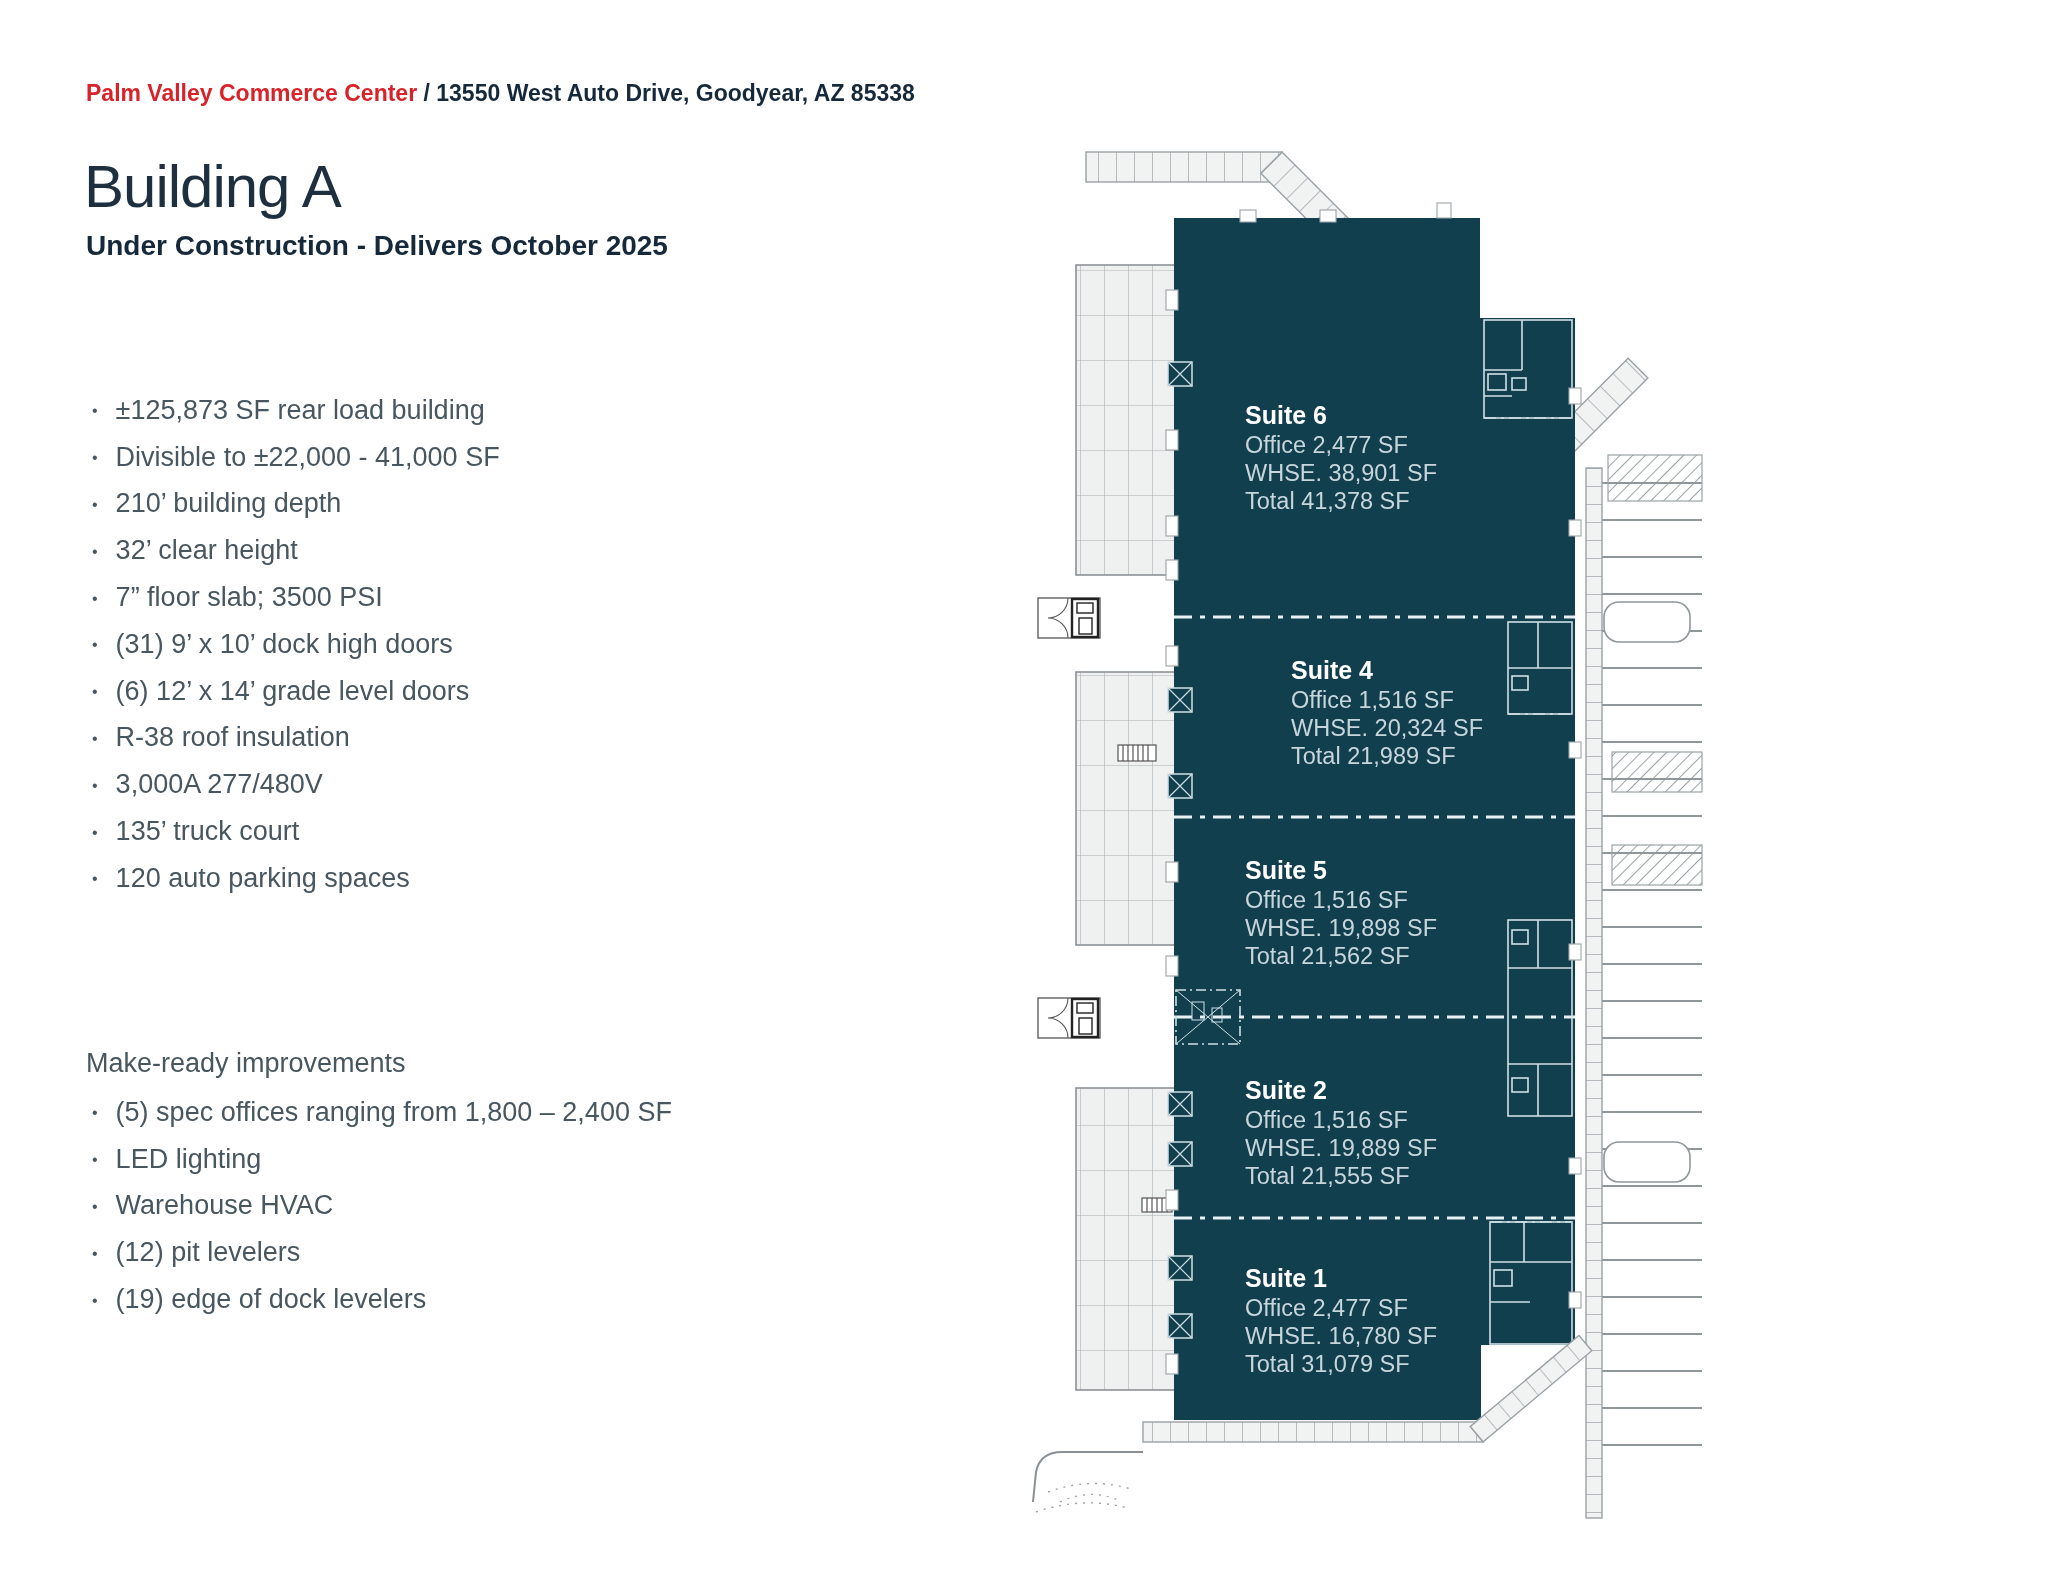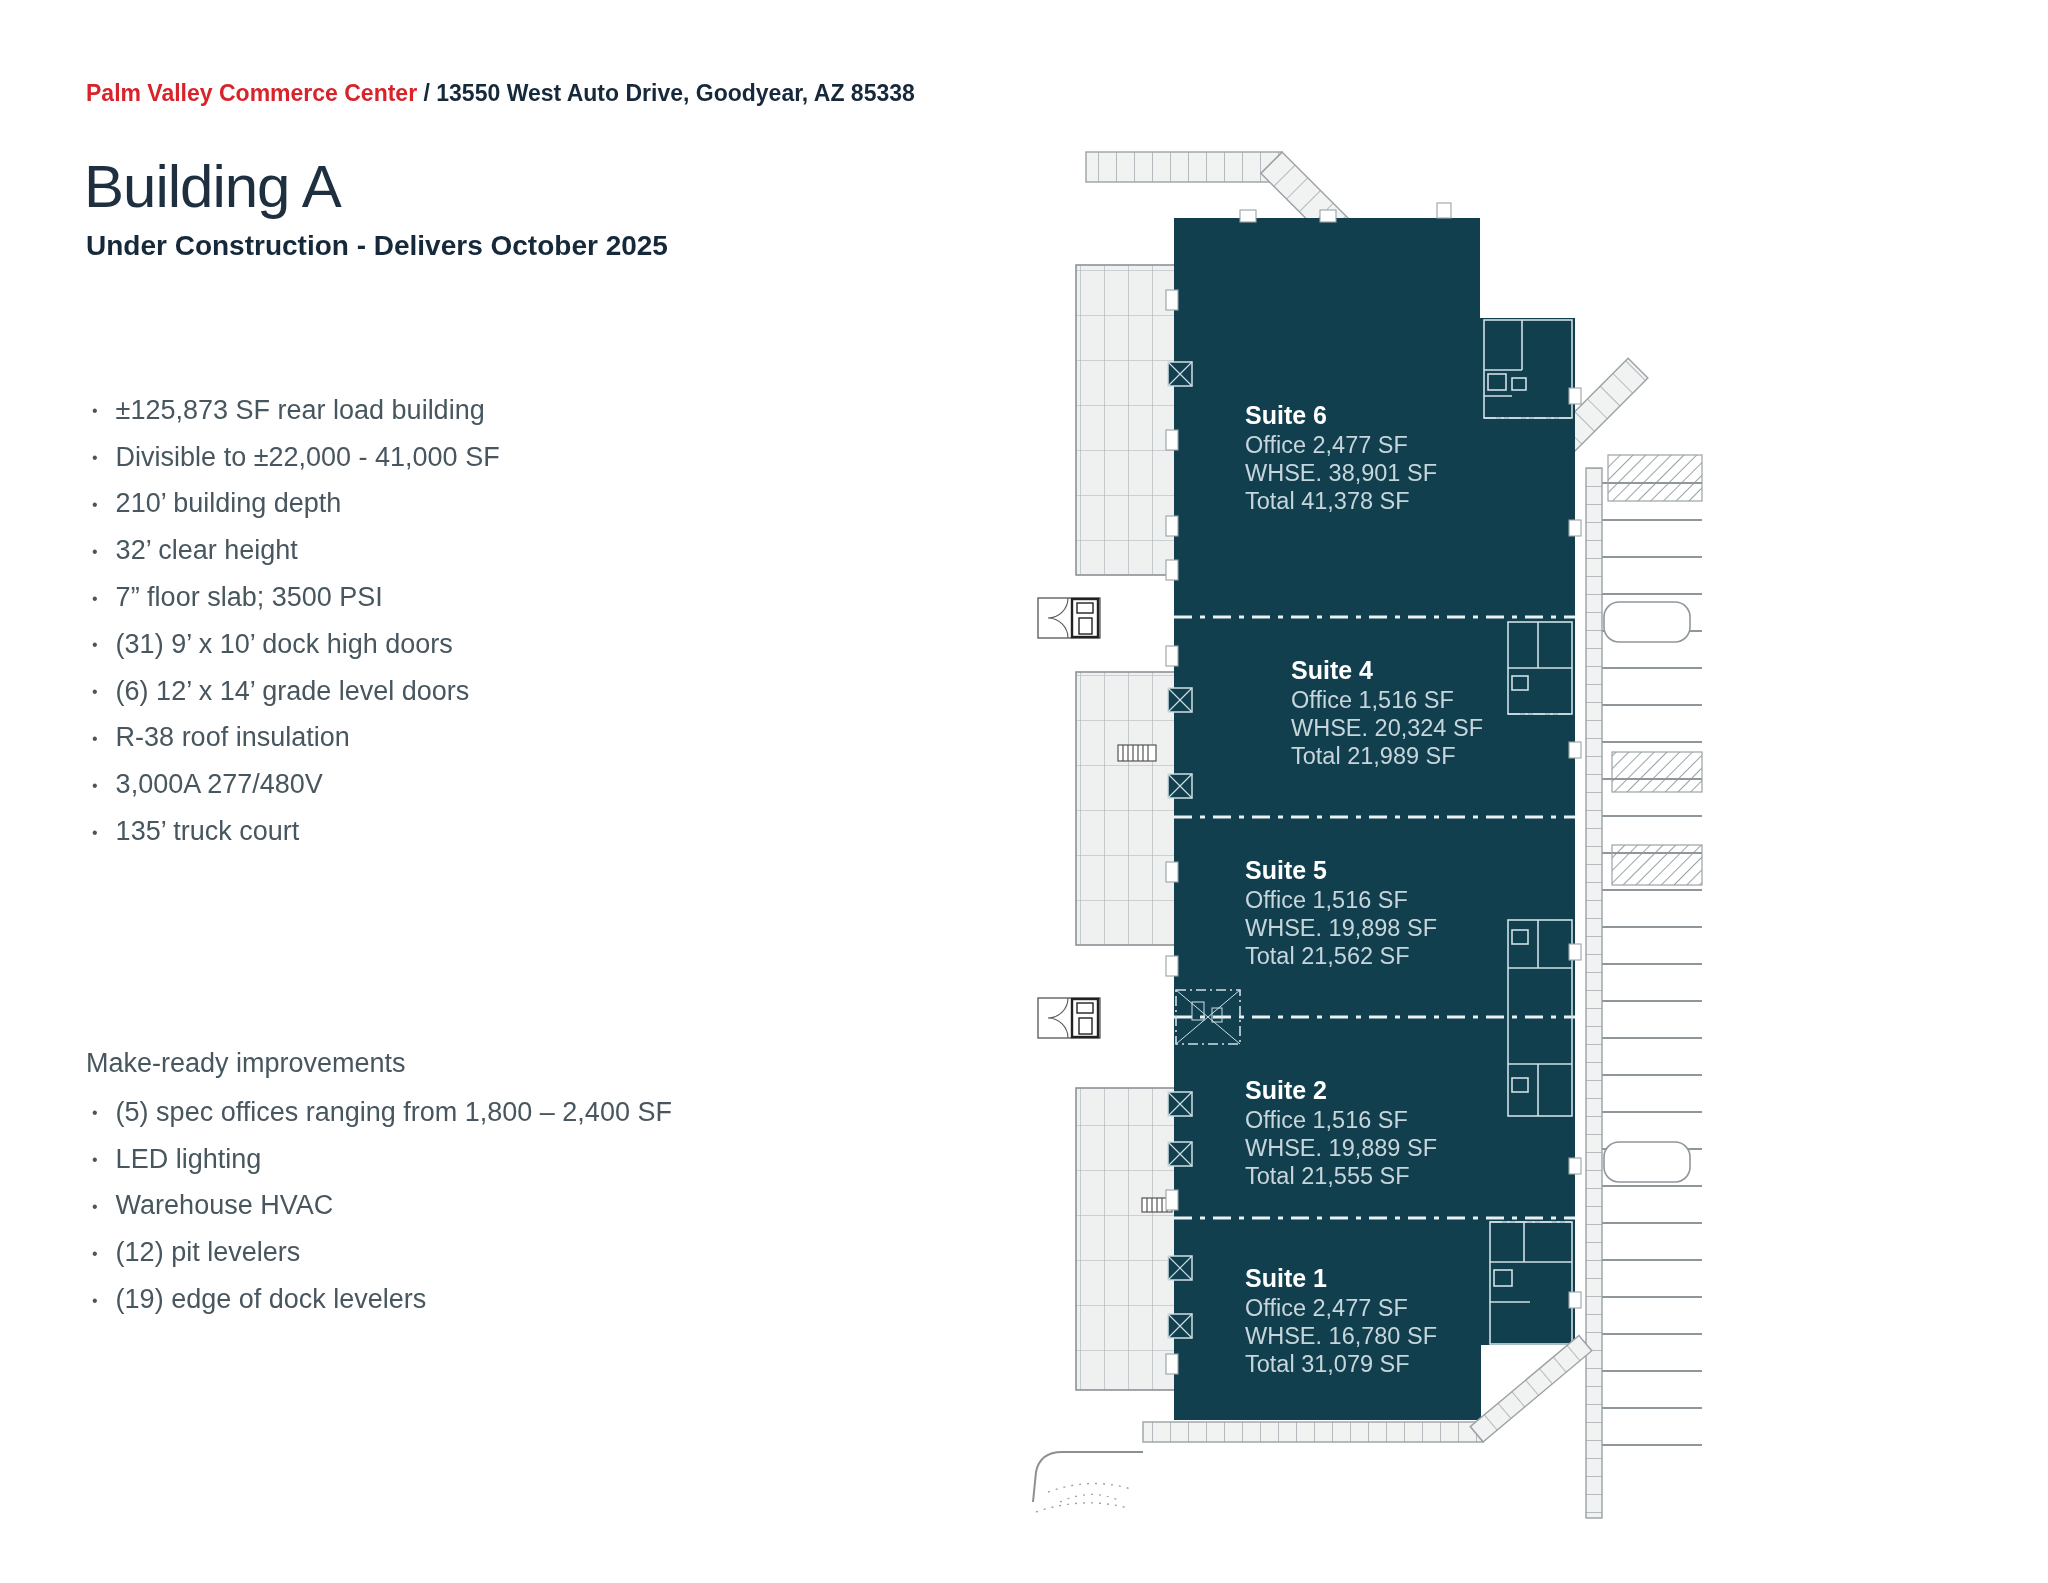--- a/index.html
+++ b/index.html
@@ -69,20 +69,23 @@
       </li>
     <li>
         <span>R-38 roof insulation</span>
       </li>
     <li>
         <span>3,000A 277/480V</span>
       </li>
     <li>
         <span>135’ truck court</span>
       </li>
+    <li>
+        <span>120 auto parking spaces</span>
+      </li>
   </ul>
 
   <div class="ready-heading">Make-ready improvements</div>
   <ul class="speclist ready">
     <li>
         <span>(5) spec offices ranging from 1,800 – 2,400 SF</span>
       </li>
     <li>
         <span>LED lighting</span>
       </li>

